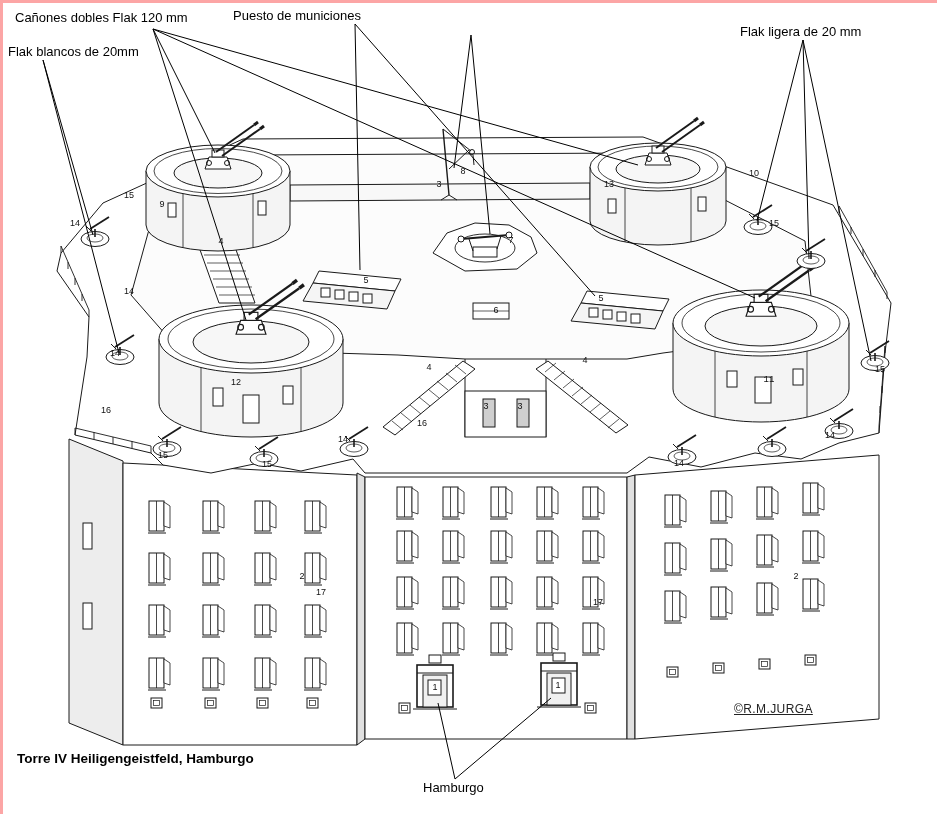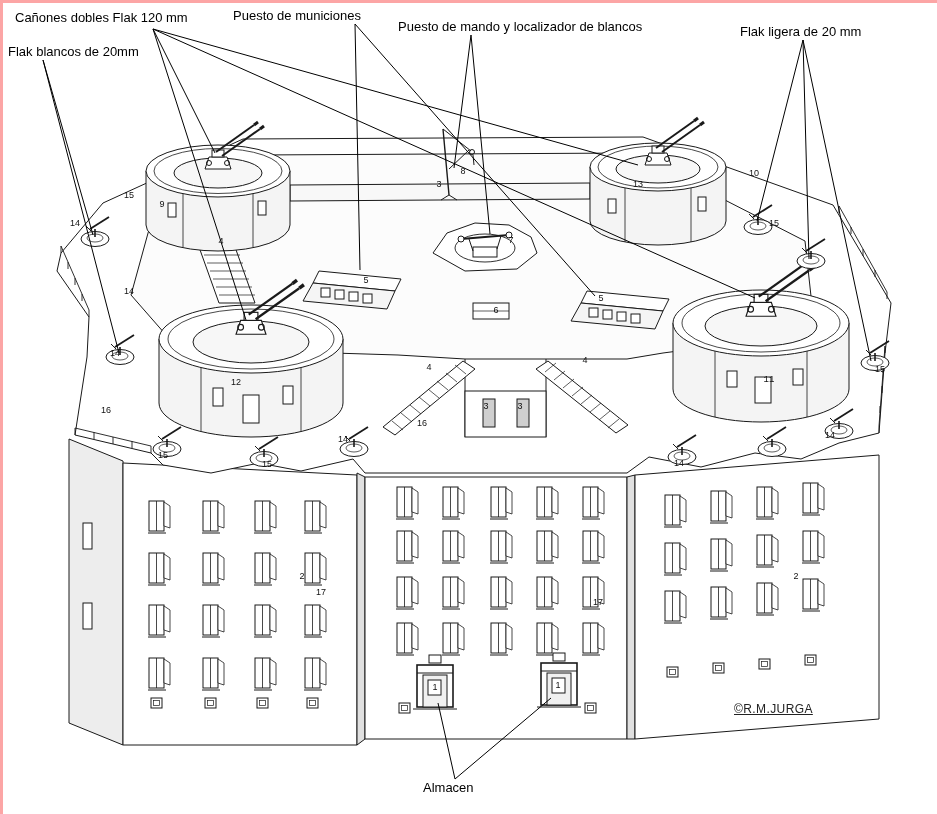--- a/index.html
+++ b/index.html
@@ -335,23 +335,22 @@
         <line x1="800" y1="37" x2="806" y2="256"></line>
         <line x1="800" y1="37" x2="868" y2="358"></line>
         <line x1="452" y1="776" x2="435" y2="700"></line>
         <line x1="452" y1="776" x2="548" y2="695"></line>
       </g>
 </svg>
 
 <div class="lbl" style="left:12px;top:7px">Cañones dobles Flak 120 mm</div>
 <div class="lbl" style="left:5px;top:41px">Flak blancos de 20mm</div>
 <div class="lbl" style="left:230px;top:5px">Puesto de municiones</div>
-<div class="lbl" style="left:395px;top:16px">Puesto de mando y localizador de blancos</div>
 <div class="lbl" style="left:737px;top:21px">Flak ligera de 20 mm</div>
-<div class="lbl" style="left:420px;top:777px">Almacen</div>
+<div class="lbl" style="left:420px;top:777px">Hamburgo</div>
 
 <div id="pn-layer">
       <span class="pn" style="left: 126px; top: 192px;">15</span>
       <span class="pn" style="left: 159px; top: 201px;">9</span>
       <span class="pn" style="left: 218px; top: 238px;">4</span>
       <span class="pn" style="left: 72px; top: 220px;">14</span>
       <span class="pn" style="left: 126px; top: 288px;">14</span>
       <span class="pn" style="left: 112px; top: 350px;">14</span>
       <span class="pn" style="left: 160px; top: 452px;">15</span>
       <span class="pn" style="left: 233px; top: 379px;">12</span>
@@ -361,31 +360,32 @@
       <span class="pn" style="left: 483px; top: 403px;">3</span>
       <span class="pn" style="left: 517px; top: 403px;">3</span>
       <span class="pn" style="left: 426px; top: 364px;">4</span>
       <span class="pn" style="left: 582px; top: 357px;">4</span>
       <span class="pn" style="left: 493px; top: 307px;">6</span>
       <span class="pn" style="left: 508px; top: 237px;">7</span>
       <span class="pn" style="left: 363px; top: 277px;">5</span>
       <span class="pn" style="left: 598px; top: 295px;">5</span>
       <span class="pn" style="left: 436px; top: 181px;">3</span>
       <span class="pn" style="left: 460px; top: 168px;">8</span>
-      <span class="pn" style="left: 635px; top: 181px;">13</span>
+      <span class="pn" style="left: 606px; top: 181px;">13</span>
       <span class="pn" style="left: 718px; top: 170px; margin-left: 33px;">10</span>
       <span class="pn" style="left: 771px; top: 220px;">15</span>
       <span class="pn" style="left: 766px; top: 377px; font-family: Liberation Mono, monospace;">11</span>
       <span class="pn" style="left: 827px; top: 432px;">14</span>
       <span class="pn" style="left: 877px; top: 366px;">15</span>
       <span class="pn" style="left: 676px; top: 460px;">14</span>
       <span class="pn" style="left: 299px; top: 573px;">2</span>
       <span class="pn" style="left: 318px; top: 589px;">17</span>
       <span class="pn" style="left: 793px; top: 573px;">2</span>
       <span class="pn" style="left: 595px; top: 599px;">17</span>
       <span class="pn" style="left: 103px; top: 407px;">16</span>
       <span class="pn" style="left: 432px; top: 684px;">1</span>
       <span class="pn" style="left: 555px; top: 682px;">1</span>
     </div>
 
+<div class="caption" style="left:14px;top:748px">Torre IV Heiligengeistfeld, Hamburgo</div>
 <div class="sig" style="left:731px;top:699px">©R.M.JURGA</div>
 
 </div>
 
 </body></html>

